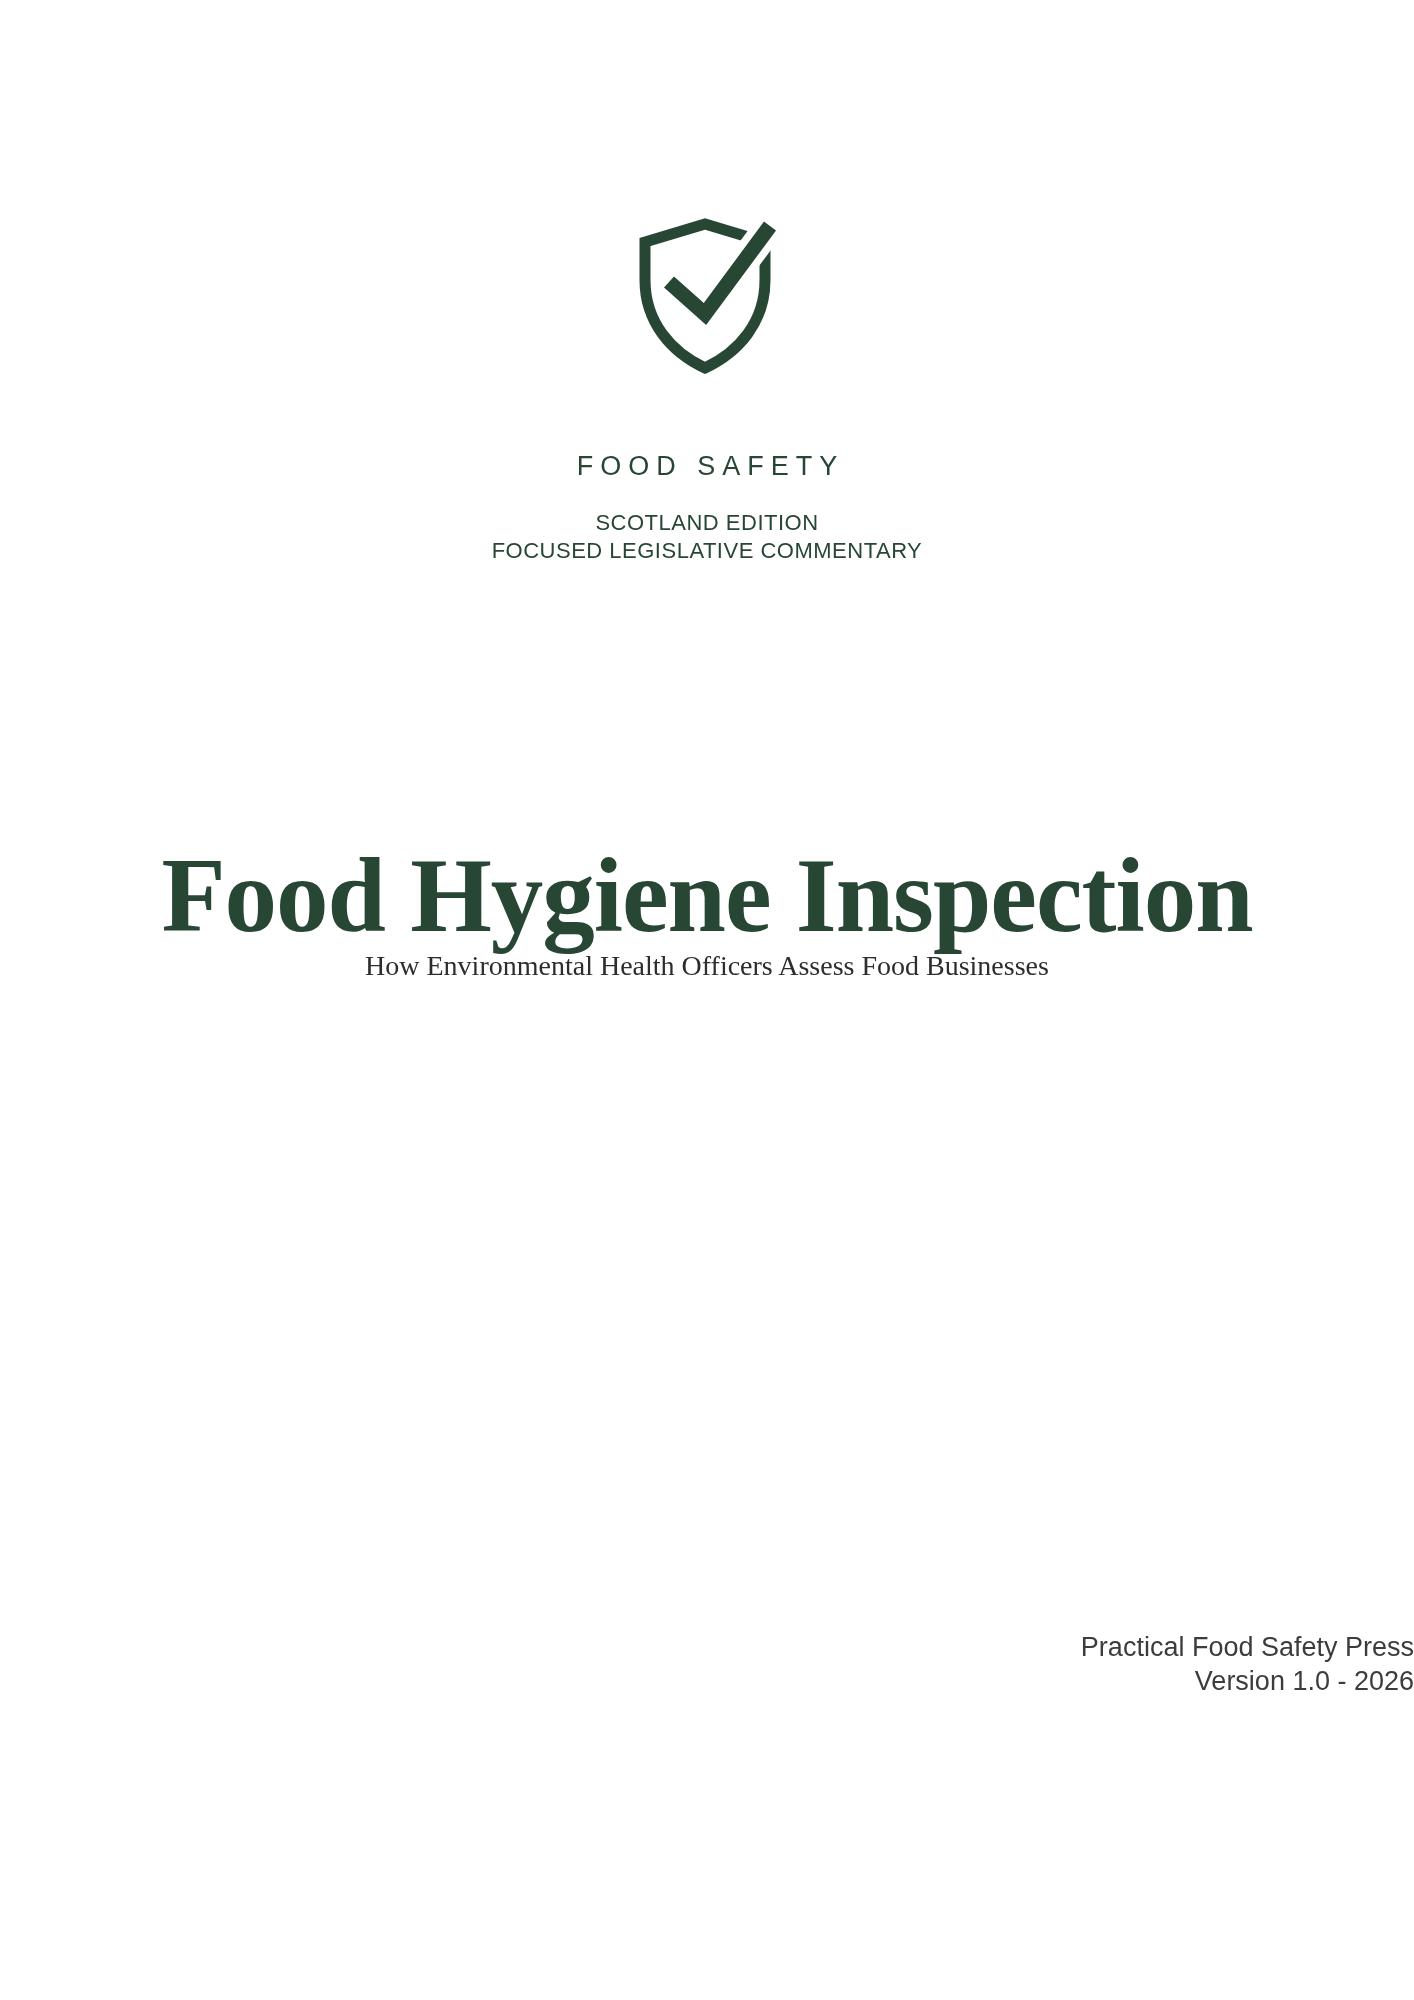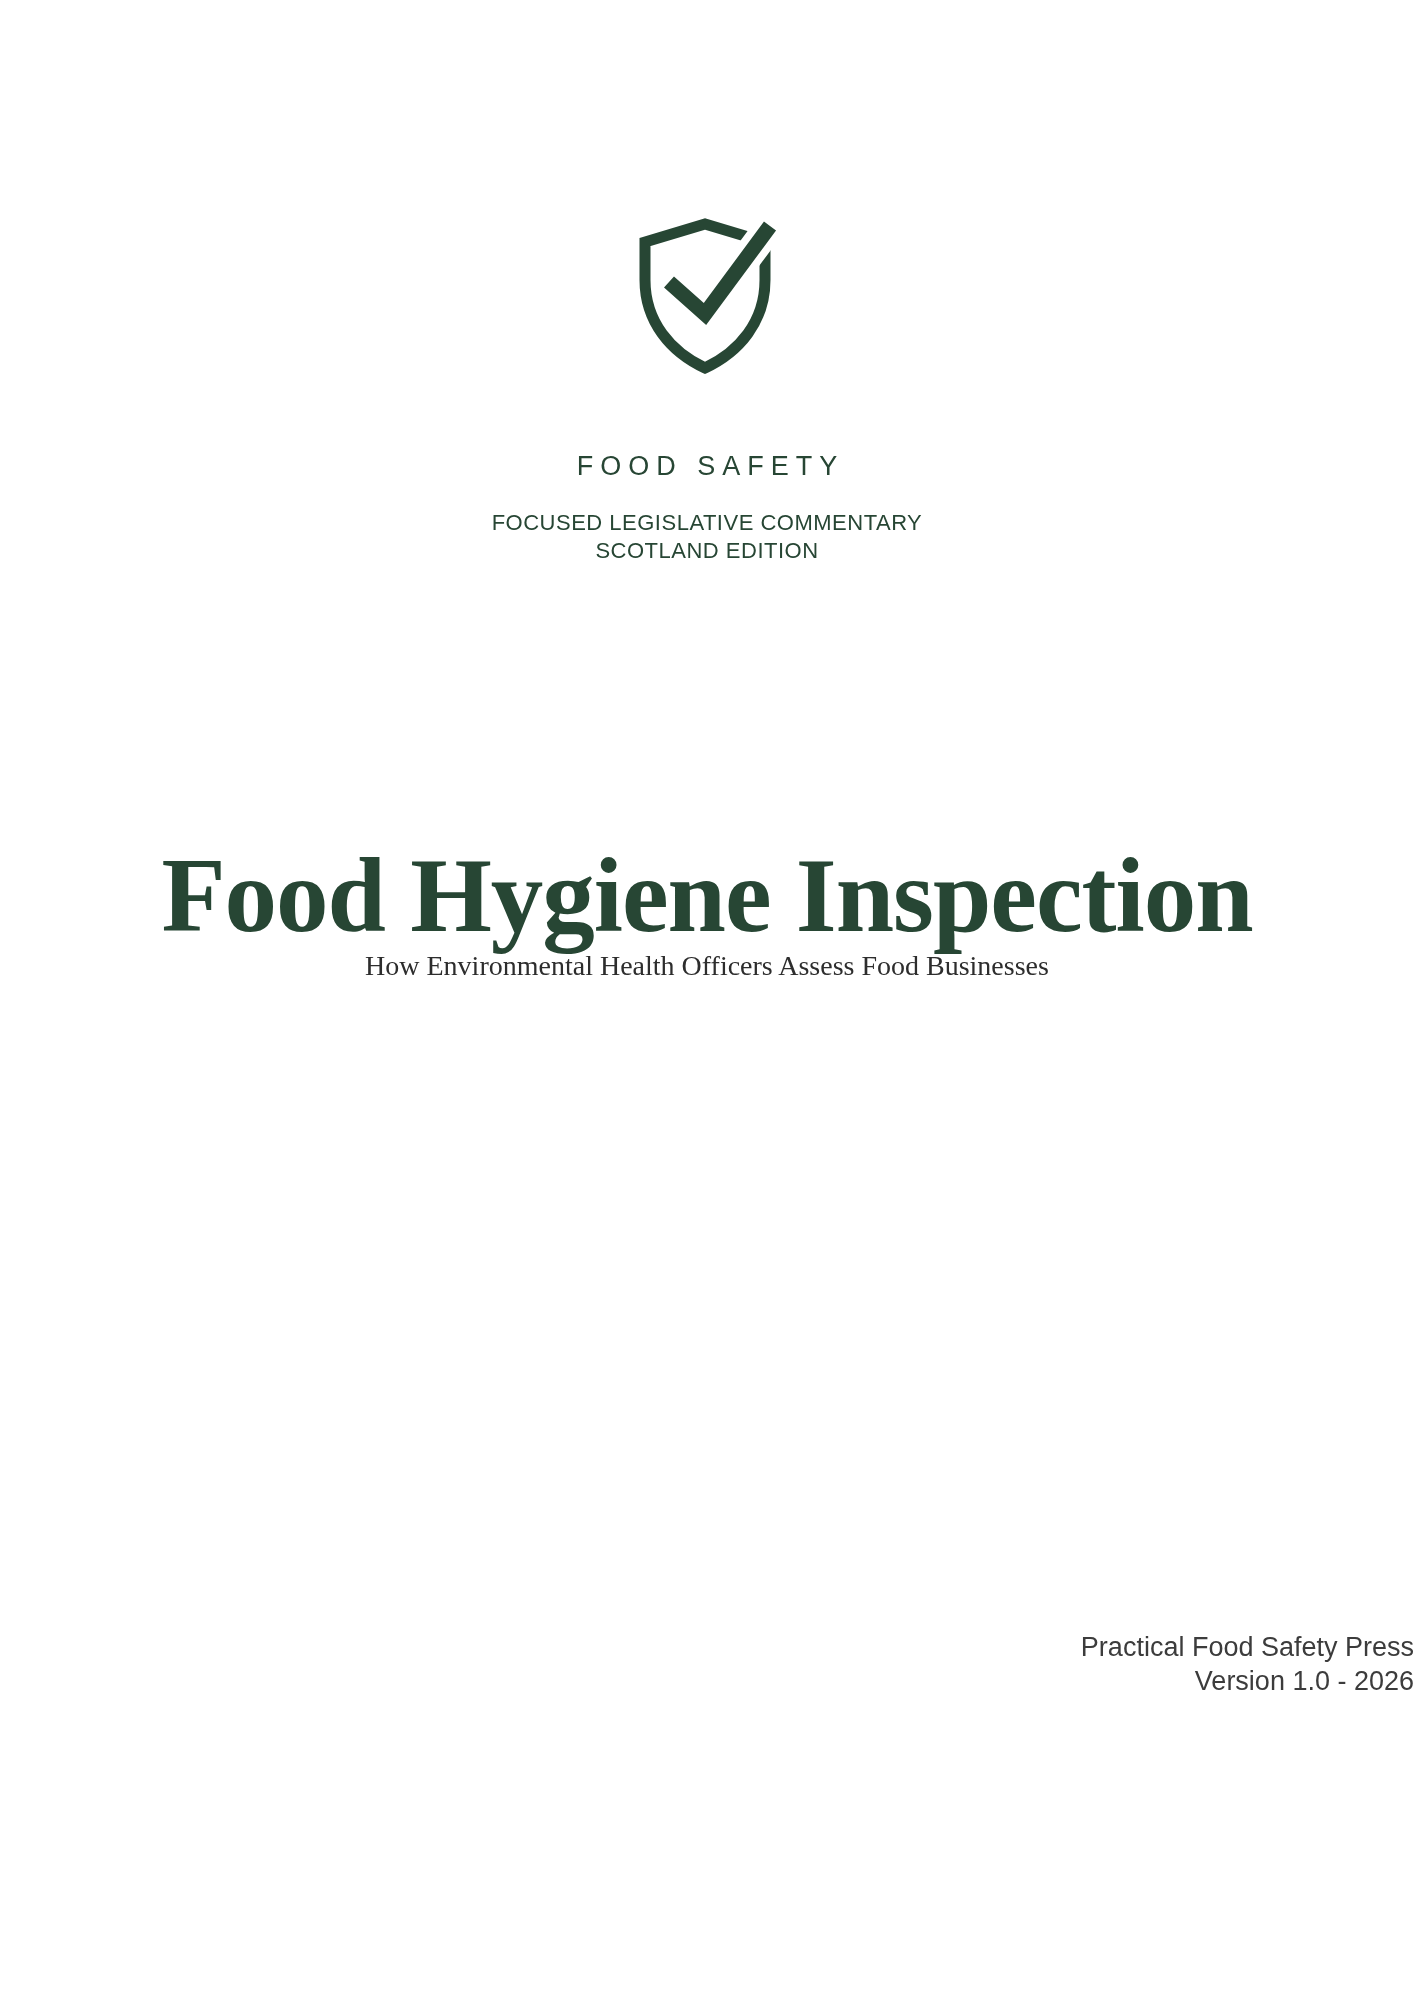--- a/index.html
+++ b/index.html
@@ -94,22 +94,22 @@
       <path class="ic-stroke" d="M 68 6 L 8 24 L 8 62 C 8 104 34 134 68 150 C 102 134 128 104 128 62 L 128 24 Z" fill="none" stroke-width="11" stroke-linejoin="miter"></path>
       <polyline points="32,64 68,96 133,8" fill="none" stroke="#ffffff" stroke-width="30" stroke-linecap="butt" stroke-linejoin="miter"></polyline>
       <polyline class="ic-stroke" points="32,64 68,96 133,8" fill="none" stroke-width="15" stroke-linecap="butt" stroke-linejoin="miter"></polyline>
     </svg>
   </div>
 
 
   <div class="centered brand-tagline">FOOD SAFETY</div>
 
   <div class="centered edition">
+    <div>SCOTLAND EDITION</div>
     <div>FOCUSED LEGISLATIVE COMMENTARY</div>
-    <div>SCOTLAND EDITION</div>
   </div>
 
   <h1 class="centered main-title">Food Hygiene Inspection</h1>
 
   <div class="centered subtitle">How Environmental Health Officers Assess Food Businesses</div>
 
   <div class="centered footer">
     <div>Practical Food Safety Press</div>
     <div>Version 1.0 - 2026</div>
   </div>

